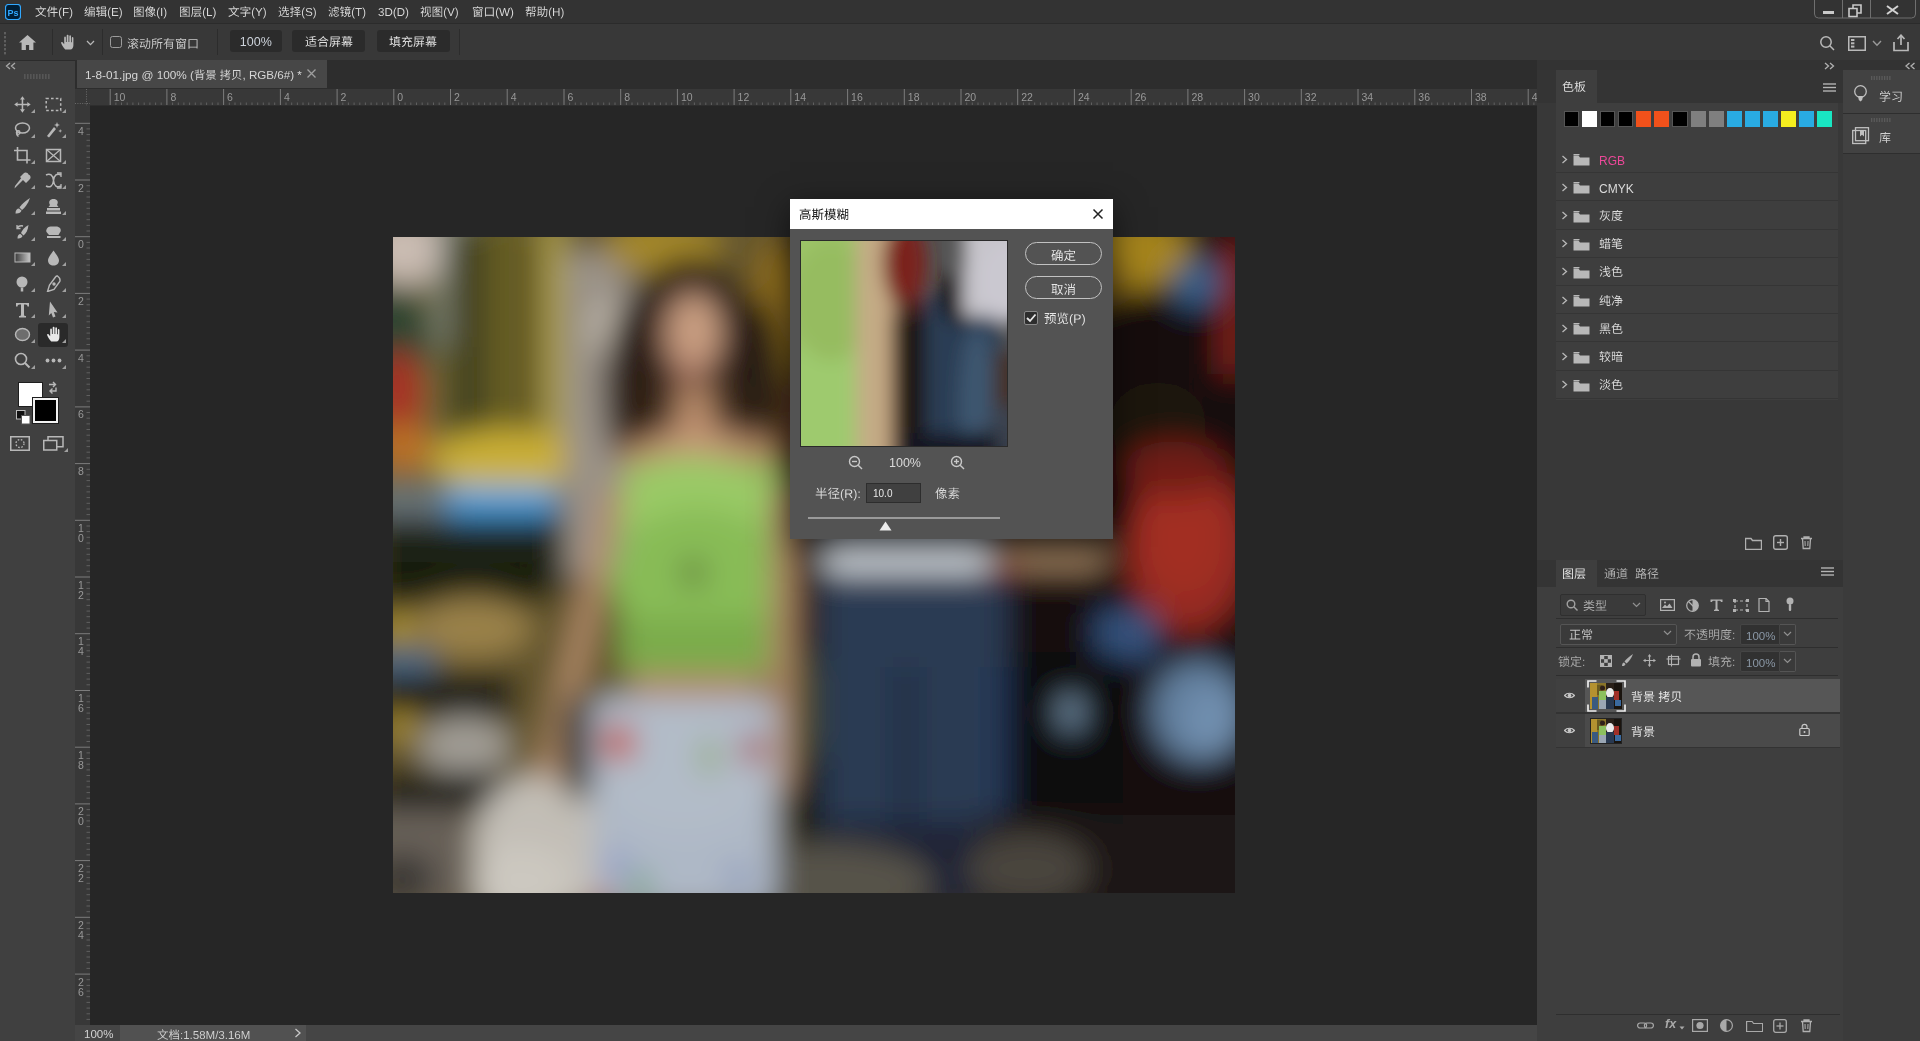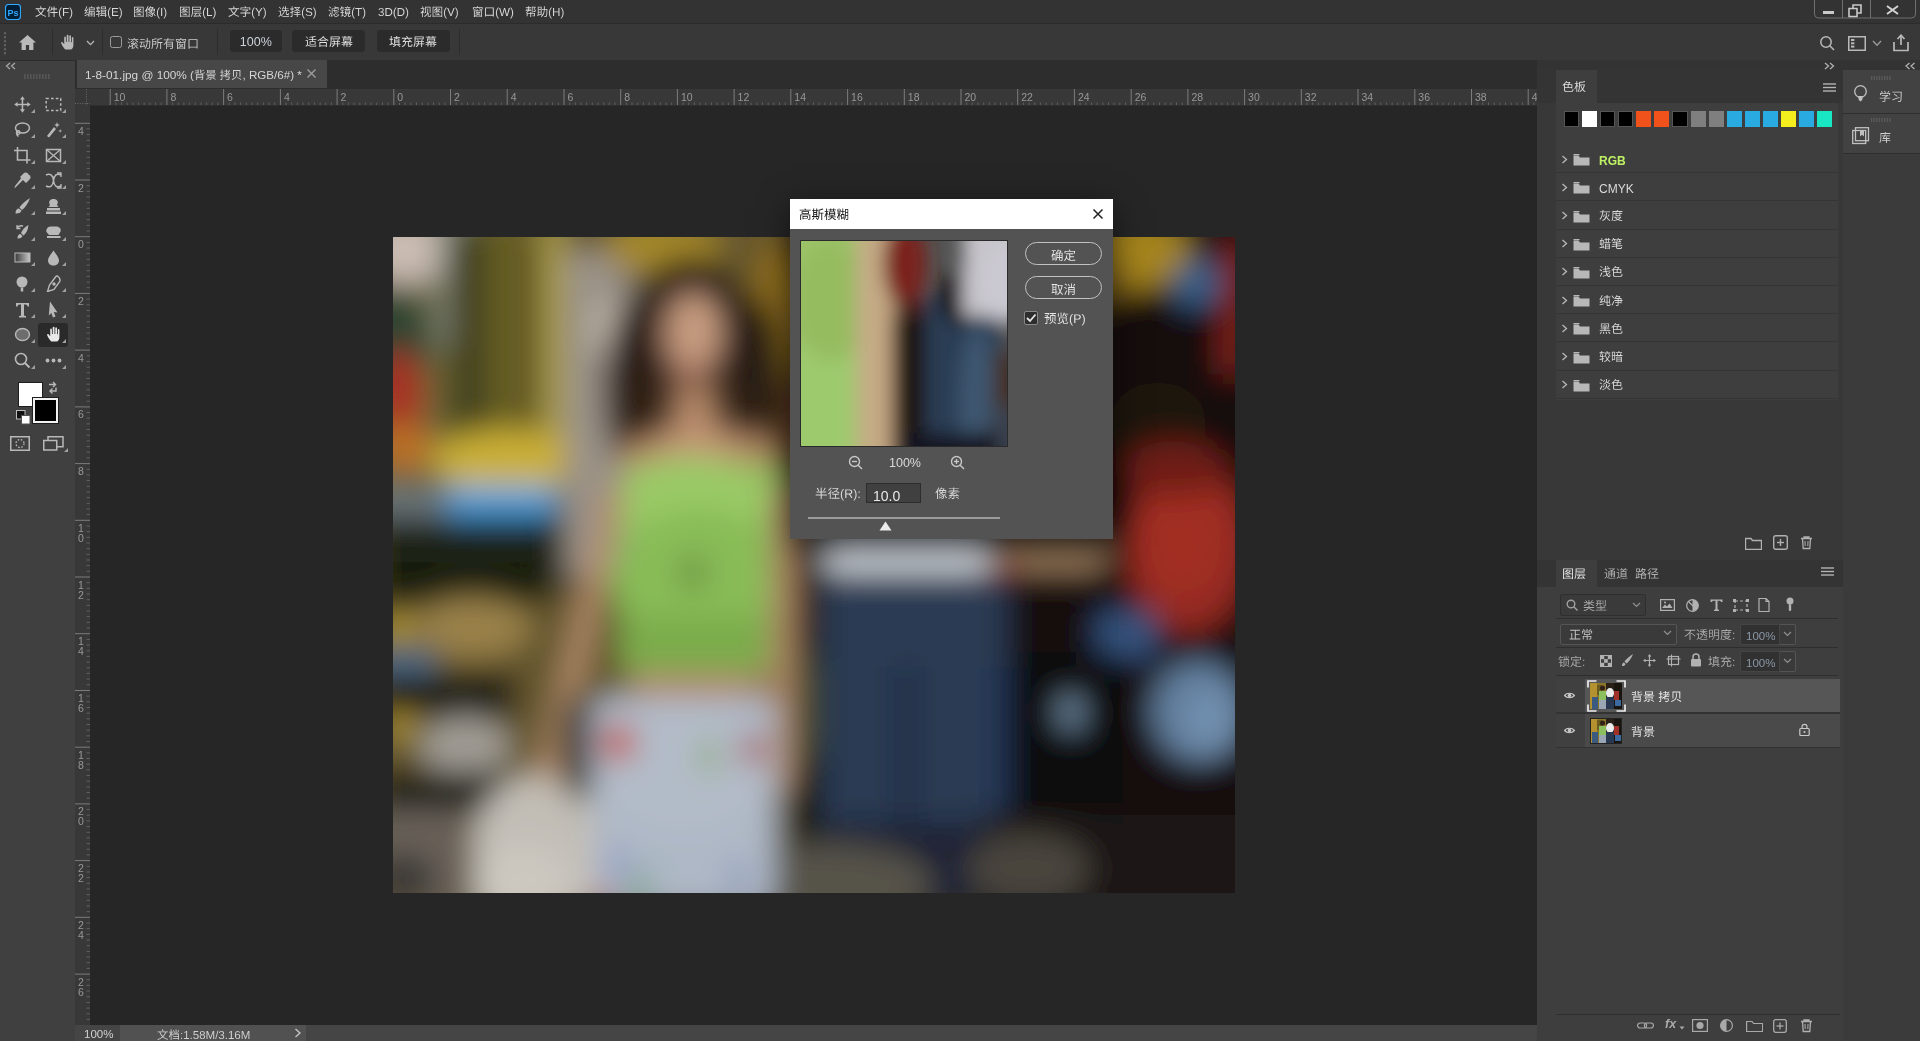--- a/index.html
+++ b/index.html
@@ -1112,21 +1112,21 @@
     <svg width="7" height="9" viewBox="0 0 7 9" style="display:block">
       <path d="M1.5 1 L5.5 4.5 L1.5 8" fill="none" stroke="#b8b8b8" stroke-width="1.3"></path>
     </svg>
   </div>
 <div style="position:absolute;left:1573px;top:153.1px;width:17px;height:13px;">
     <svg width="17" height="13" viewBox="0 0 17 13" style="display:block">
       <path d="M0.5 2.5 h5 l1.5 2 h9.5 v8 h-16 Z" fill="#b8b8b8"></path>
       <rect x="0.5" y="1" width="6" height="1.2" fill="#b8b8b8"></rect>
     </svg>
   </div>
-<div style="position:absolute;left:1599px;top:153.6px;font-size:12px;color:#bef264;font-weight:bold;letter-spacing:0;white-space:pre">RGB</div>
+<div style="position:absolute;left:1599px;top:153.6px;font-size:12px;color:#ec4899;font-weight:normal;letter-spacing:0;white-space:pre">RGB</div>
 <div style="position:absolute;left:1556px;top:173.2px;width:282px;height:28.2px;background:#3e3e3e;border-bottom:1px solid #353535"></div>
 <div style="position:absolute;left:1561px;top:182.8px;width:7px;height:9px;">
     <svg width="7" height="9" viewBox="0 0 7 9" style="display:block">
       <path d="M1.5 1 L5.5 4.5 L1.5 8" fill="none" stroke="#b8b8b8" stroke-width="1.3"></path>
     </svg>
   </div>
 <div style="position:absolute;left:1573px;top:181.3px;width:17px;height:13px;">
     <svg width="17" height="13" viewBox="0 0 17 13" style="display:block">
       <path d="M0.5 2.5 h5 l1.5 2 h9.5 v8 h-16 Z" fill="#b8b8b8"></path>
       <rect x="0.5" y="1" width="6" height="1.2" fill="#b8b8b8"></rect>
@@ -1663,21 +1663,21 @@
       <line x1="4" y1="6.5" x2="9" y2="6.5" stroke="#c8c8c8" stroke-width="1.4"></line>
       <line x1="6.5" y1="4" x2="6.5" y2="9" stroke="#c8c8c8" stroke-width="1.4"></line>
     </svg>
   </div>
 <div style="position:absolute;left:815px;top:485px;">
     <svg width="46" height="18" viewBox="0 0 46 18" style="display:block">
       <path fill="#dadada" d="M1.8 3.2C2.4 4 3 5.2 3.3 6L4.2 5.6C3.9 4.8 3.3 3.7 2.7 2.8ZM9.7 2.8C9.4 3.7 8.7 4.9 8.2 5.7L9 6C9.6 5.2 10.2 4.1 10.7 3.1ZM5.7 2.5V6.5H1.5V7.5H5.7V9.5H0.7V10.4H5.7V14H6.7V10.4H11.9V9.5H6.7V7.5H11.1V6.5H6.7V2.5Z M15.7 2.5C15.2 3.4 14.1 4.4 13.1 5.1C13.3 5.3 13.5 5.6 13.6 5.9C14.7 5.1 15.9 4 16.6 2.9ZM17.3 3.2V4H22.1C20.8 5.7 18.5 7 16.4 7.7C16.6 7.9 16.8 8.3 17 8.5C18.2 8.1 19.4 7.4 20.6 6.6C21.8 7.2 23.2 7.9 23.9 8.4L24.5 7.6C23.8 7.2 22.5 6.6 21.3 6.1C22.3 5.3 23.1 4.5 23.6 3.5L22.9 3.1L22.7 3.2ZM17.3 8.8V9.7H20.1V12.8H16.5V13.7H24.5V12.8H21V9.7H23.7V8.8ZM15.9 5.3C15.2 6.6 14.1 7.9 12.9 8.7C13.1 8.9 13.4 9.4 13.4 9.6C13.9 9.2 14.3 8.8 14.8 8.3V14H15.7V7.2C16.1 6.7 16.5 6.1 16.8 5.6Z M25.8 9.8Q25.8 8 26.3 6.6Q26.9 5.2 28 3.9H29.1Q27.9 5.2 27.4 6.6Q26.9 8.1 26.9 9.8Q26.9 11.5 27.4 12.9Q27.9 14.3 29.1 15.6H28Q26.9 14.3 26.3 12.9Q25.8 11.5 25.8 9.8Z M36.3 13 34 9.4H31.4V13H30.2V4.4H34.2Q35.7 4.4 36.5 5.1Q37.3 5.7 37.3 6.9Q37.3 7.8 36.7 8.5Q36.2 9.1 35.2 9.3L37.6 13ZM36.1 6.9Q36.1 6.1 35.6 5.7Q35.1 5.3 34.1 5.3H31.4V8.5H34.2Q35.1 8.5 35.6 8.1Q36.1 7.6 36.1 6.9Z M41.6 9.8Q41.6 11.5 41 12.9Q40.5 14.3 39.3 15.6H38.3Q39.4 14.3 39.9 12.9Q40.5 11.5 40.5 9.8Q40.5 8.1 39.9 6.6Q39.4 5.2 38.3 3.9H39.3Q40.5 5.2 41 6.6Q41.6 8 41.6 9.8Z M43.5 7.7V6.4H44.7V7.7ZM43.5 13V11.7H44.7V13Z"></path>
     </svg>
   </div>
 <div style="position:absolute;left:866px;top:483px;width:55px;height:20px;background:#404040;border:1px solid #2d2d2d"></div>
-<div style="position:absolute;left:873px;top:487.5px;font-size:14px;color:#e8e8e8;font-weight:normal;letter-spacing:0;white-space:pre">10.0</div>
+<div style="position:absolute;left:873px;top:487.5px;font-size:10px;color:#e8e8e8;font-weight:normal;letter-spacing:0;white-space:pre">10.0</div>
 <div style="position:absolute;left:935px;top:485px;">
     <svg width="25" height="18" viewBox="0 0 25 18" style="display:block">
       <path fill="#dadada" d="M6.1 4.1H8.3C8.1 4.5 7.9 4.9 7.6 5.1H5.2C5.6 4.8 5.8 4.5 6.1 4.1ZM6.1 2.5C5.6 3.6 4.6 4.9 3.2 5.9C3.4 6 3.7 6.3 3.8 6.5C4 6.3 4.3 6.1 4.5 5.9V7.8H6.4C5.8 8.4 4.9 8.9 3.6 9.3C3.8 9.5 4 9.7 4.1 9.9C5.2 9.5 6.1 9.1 6.7 8.6C6.9 8.8 7.1 9 7.2 9.2C6.4 10 4.8 10.8 3.6 11.1C3.8 11.3 4 11.5 4.1 11.7C5.2 11.3 6.6 10.5 7.6 9.8C7.7 10 7.8 10.2 7.9 10.4C6.9 11.5 5 12.4 3.5 12.9C3.7 13 3.9 13.3 4 13.6C5.4 13.1 6.9 12.2 8 11.2C8.1 12 8 12.7 7.7 13C7.6 13.2 7.4 13.2 7.1 13.2C6.9 13.2 6.6 13.2 6.3 13.2C6.4 13.4 6.5 13.8 6.5 14C6.8 14 7.1 14 7.3 14C7.7 14 8.1 13.9 8.4 13.6C8.9 13.1 9.1 11.7 8.7 10.4L9.3 10.1C9.7 11.5 10.5 12.7 11.5 13.3C11.7 13.1 11.9 12.7 12.1 12.6C11.2 12.1 10.4 11 10 9.8C10.5 9.5 11 9.2 11.4 9L10.7 8.4C10.2 8.8 9.2 9.3 8.4 9.8C8.2 9.2 7.8 8.6 7.2 8.2L7.5 7.8H11.2V5.1H8.6C8.9 4.7 9.3 4.2 9.6 3.7L9 3.3L8.8 3.4H6.6L7 2.7ZM5.3 5.9H7.5C7.5 6.2 7.4 6.7 7 7.1H5.3ZM8.3 5.9H10.4V7.1H8C8.2 6.7 8.3 6.2 8.3 5.9ZM3.3 2.5C2.6 4.4 1.5 6.3 0.4 7.5C0.5 7.8 0.8 8.2 0.9 8.5C1.3 8.1 1.6 7.6 2 7.1V14H2.9V5.6C3.4 4.8 3.8 3.8 4.2 2.8Z M20.4 11.9C21.5 12.4 22.9 13.3 23.5 13.8L24.2 13.2C23.5 12.7 22.2 11.9 21.1 11.4ZM16.2 11.4C15.4 12.1 14.2 12.8 13.1 13.2C13.3 13.3 13.6 13.7 13.8 13.8C14.9 13.3 16.2 12.6 17 11.7ZM14.9 9.3C15.1 9.2 15.5 9.2 18 9.1C16.9 9.5 15.9 9.9 15.4 10C14.7 10.3 14.1 10.4 13.7 10.5C13.8 10.7 13.9 11.1 13.9 11.3C14.3 11.2 14.8 11.2 18.5 10.9V12.9C18.5 13.1 18.4 13.1 18.2 13.1C18 13.1 17.4 13.1 16.6 13.1C16.7 13.3 16.9 13.7 16.9 14C17.9 14 18.5 13.9 18.9 13.8C19.3 13.7 19.4 13.4 19.4 12.9V10.9L22.5 10.7C22.9 11 23.1 11.3 23.3 11.5L24.1 11C23.6 10.4 22.5 9.6 21.6 9.1L20.9 9.5C21.2 9.7 21.5 9.9 21.7 10.1L16.6 10.3C18.3 9.8 20.1 9.1 21.8 8.1L21.1 7.5C20.6 7.8 20.1 8.1 19.6 8.3L16.7 8.5C17.4 8.2 18.1 7.8 18.7 7.4L18.4 7.2H24.4V6.5H19.2V5.6H23.1V4.9H19.2V4.1H23.8V3.4H19.2V2.5H18.3V3.4H13.8V4.1H18.3V4.9H14.5V5.6H18.3V6.5H13.2V7.2H17.6C16.8 7.7 15.8 8.1 15.5 8.3C15.2 8.4 14.9 8.5 14.7 8.5C14.8 8.8 14.9 9.2 14.9 9.3Z"></path>
     </svg>
   </div>
 <div style="position:absolute;left:808px;top:516.5px;width:192px;height:2px;background:#9a9a9a"></div>
 <div style="position:absolute;left:879px;top:520.5px;width:13px;height:10px;">
     <svg width="13" height="10" viewBox="0 0 13 10" style="display:block">
       <path d="M6.5 0.5 L12.5 9.5 H0.5 Z" fill="#ececec"></path>
     </svg>

